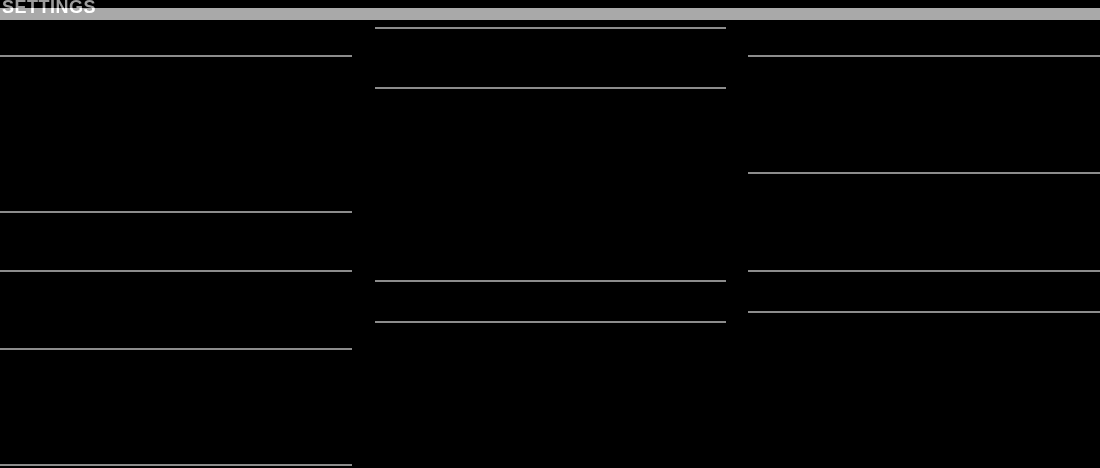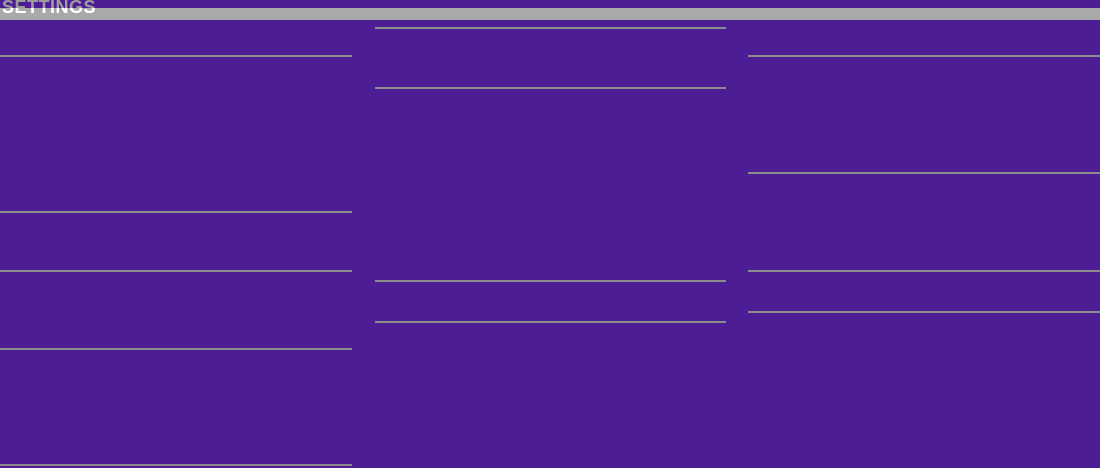--- a/index.html
+++ b/index.html
@@ -55,21 +55,21 @@
   }
   .divider {
     position: absolute;
     height: 2px;
     background: #8c8c8c;
   }
 </style>
 </head>
 <body>
 
-<div class="stage" style="background: #4c1d95; text-align: right;">
+<div class="stage" style="background: #000000; text-align: right;">
 
   <div class="title-ghost" style="color: rgb(156, 156, 156);">SETTINGS</div>
 
   <div class="header-bar" style="background: rgb(169, 169, 169);">
     <div class="title-on-bar" style="color: rgb(255, 255, 255);">SETTINGS</div>
   </div>
 
 <div class="divider" style="left: 0px; top: 55px; width: 352px; background: rgb(140, 140, 140);"></div>
     <div class="divider" style="left: 0px; top: 211px; width: 352px; background: rgb(140, 140, 140);"></div>
     <div class="divider" style="left: 0px; top: 270px; width: 352px; background: rgb(140, 140, 140);"></div>

